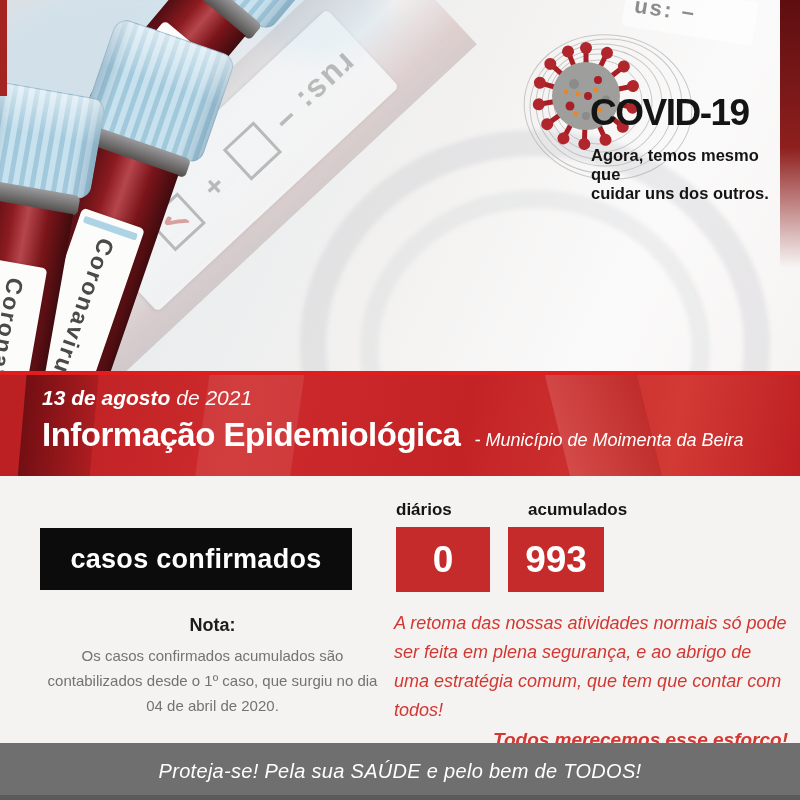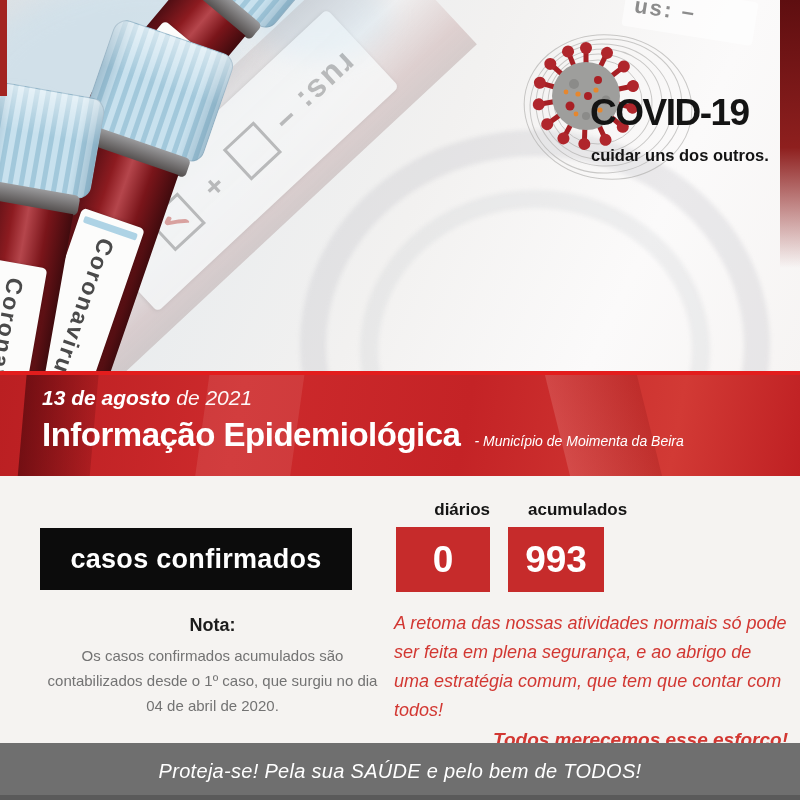--- a/index.html
+++ b/index.html
@@ -94,27 +94,27 @@
   .banner-sil2 { position:absolute; left:202px; top:0; width:95px; height:105px; transform:skewX(-8deg);
     background:rgba(255,235,230,.10); }
   .banner-sil3 { position:absolute; left:558px; top:0; width:92px; height:105px; transform:skewX(14deg);
     background:linear-gradient(90deg, rgba(255,220,215,.16), rgba(115,8,12,.18)); }
   .banner-date { position:absolute; left:42px; top:11px; color:#fff; font-style:italic; font-size:21px; }
   .banner-date .date-bold { font-weight:800; }
   .banner-date .date-rest { font-weight:400; opacity:.96; }
   .banner-titlerow { position:absolute; left:42px; top:41px; display:flex; align-items:baseline;
     gap:14px; color:#fff; white-space:nowrap; }
   .banner-title { font-size:33px; font-weight:800; letter-spacing:-.5px;text-align:right; }
-  .banner-subtitle { font-size:14px; font-style:italic; font-weight:400; }
+  .banner-subtitle { font-size:18px; font-style:italic; font-weight:400; }
 
   
   .black-box { position:absolute; left:40px; top:528px; width:312px; height:62px; background:#0c0c0c;
     color:#fff; font-size:27px; font-weight:800; letter-spacing:.3px;
     display:flex; align-items:center; justify-content:center; }
-  .stat-label { position:absolute; top:500px; font-size:17px; font-weight:800; color:#141414; text-align:right; }
+  .stat-label { position:absolute; top:500px; font-size:17px; font-weight:800; color:#141414; text-align:left; }
   .stat-label.daily { left:396px; width:94px; }
   .stat-label.acc { left:528px; width:96px; }
   .stat-box { position:absolute; top:527px; height:65px; background:#c62b2b; color:#fff;
     font-size:37px; font-weight:800; display:flex; align-items:center; justify-content:center; }
   .stat-box.daily { left:396px; width:94px; }
   .stat-box.acc { left:508px; width:96px; }
 
   
   .note { position:absolute; left:40px; top:615px; width:345px; color:#1c1c1c;text-align:center; }
   .note-heading { font-size:18px; font-weight:800; margin-bottom:7px; }
@@ -269,20 +269,21 @@
           <circle cx="76" cy="68" r="4" fill="#a82025"></circle>
           <circle cx="66" cy="66" r="2.6" fill="#e6872e"></circle>
           <circle cx="84" cy="62" r="2.6" fill="#e6872e"></circle>
           <circle cx="88" cy="82" r="2.6" fill="#e6872e"></circle>
           <circle cx="64" cy="86" r="2.4" fill="#e6872e"></circle>
           <circle cx="54" cy="64" r="2.4" fill="#e6872e"></circle>
         </g>
       </svg>
       <div class="covid-title">COVID-19</div>
       <div class="covid-tagline">
+        <div>Agora, temos mesmo que</div>
         <div>cuidar uns dos outros.</div>
       </div>
     </div>
   </div>
 
   <div class="banner-line"></div>
   <div class="banner">
     <div class="banner-sil1"></div>
     <div class="banner-sil2"></div>
     <div class="banner-sil3"></div>

